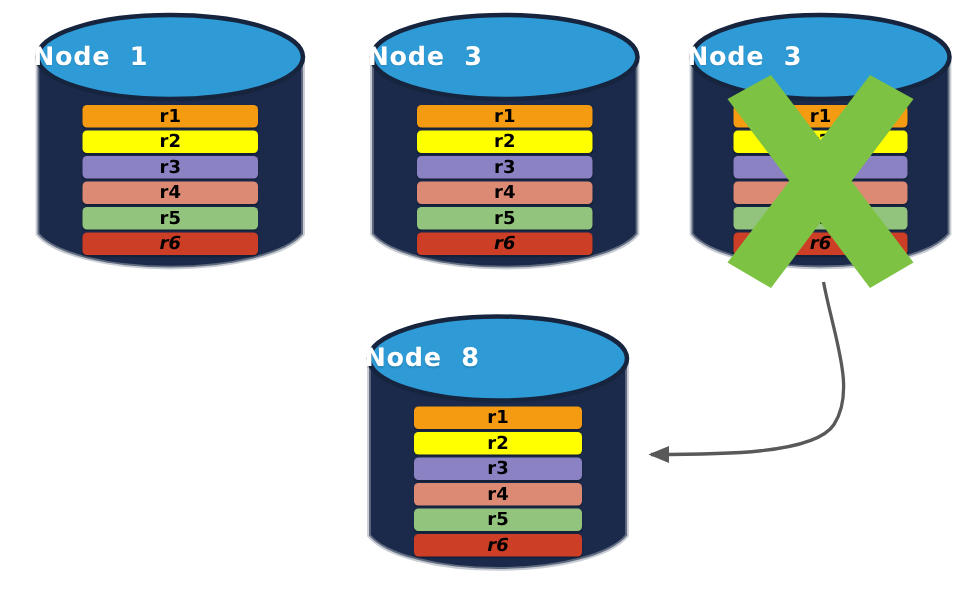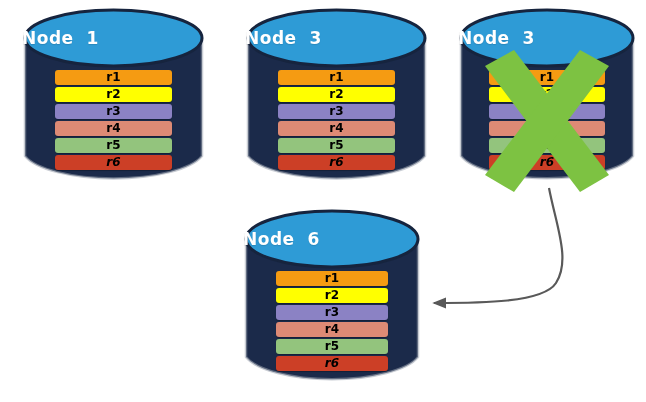--- a/index.html
+++ b/index.html
@@ -179,21 +179,21 @@
       <polygon points="127,16 98,0 3,125 32,142" fill="#7DC242"></polygon>
     </svg>
   </div>
 
   <div class="node" style="left:243px; top:209px; width:178px; height:178px;">
     <svg class="cyl-svg" width="178" height="178" viewBox="0 0 178 178">
       <path d="M3,30 L3,148 A89,30 0 0 0 175,148 L175,30 Z" fill="#1B2A4A"></path>
       <path d="M3,30 L3,148 A89,30 0 0 0 175,148 L175,30" fill="none" stroke="#9AA2AE" stroke-width="2.5" opacity="0.55"></path>
       <ellipse cx="89" cy="30" rx="86" ry="28" fill="#2E9BD6" stroke="#16243E" stroke-width="3"></ellipse>
     </svg>
-    <div class="node-label" style="top:20px;">Node  6</div>
+    <div class="node-label" style="top:20px;">Node  8</div>
     <div class="rows" style="top:62px; padding:0 33px; box-sizing:border-box;">
         <div class="row" style="background: rgb(245, 155, 18);">
           <span class="row-label">r1</span>
         </div>
         <div class="row" style="background: rgb(255, 255, 0);">
           <span class="row-label">r2</span>
         </div>
         <div class="row" style="background: rgb(139, 130, 196);">
           <span class="row-label">r3</span>
         </div>

